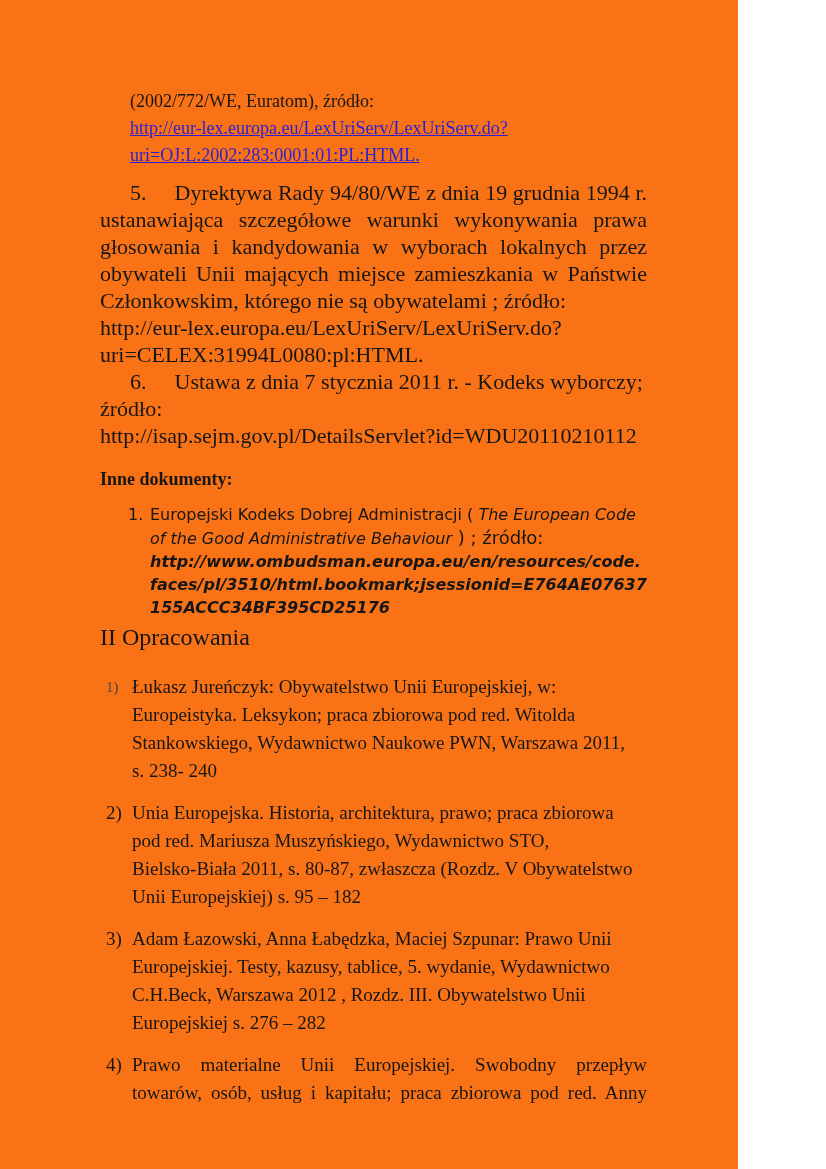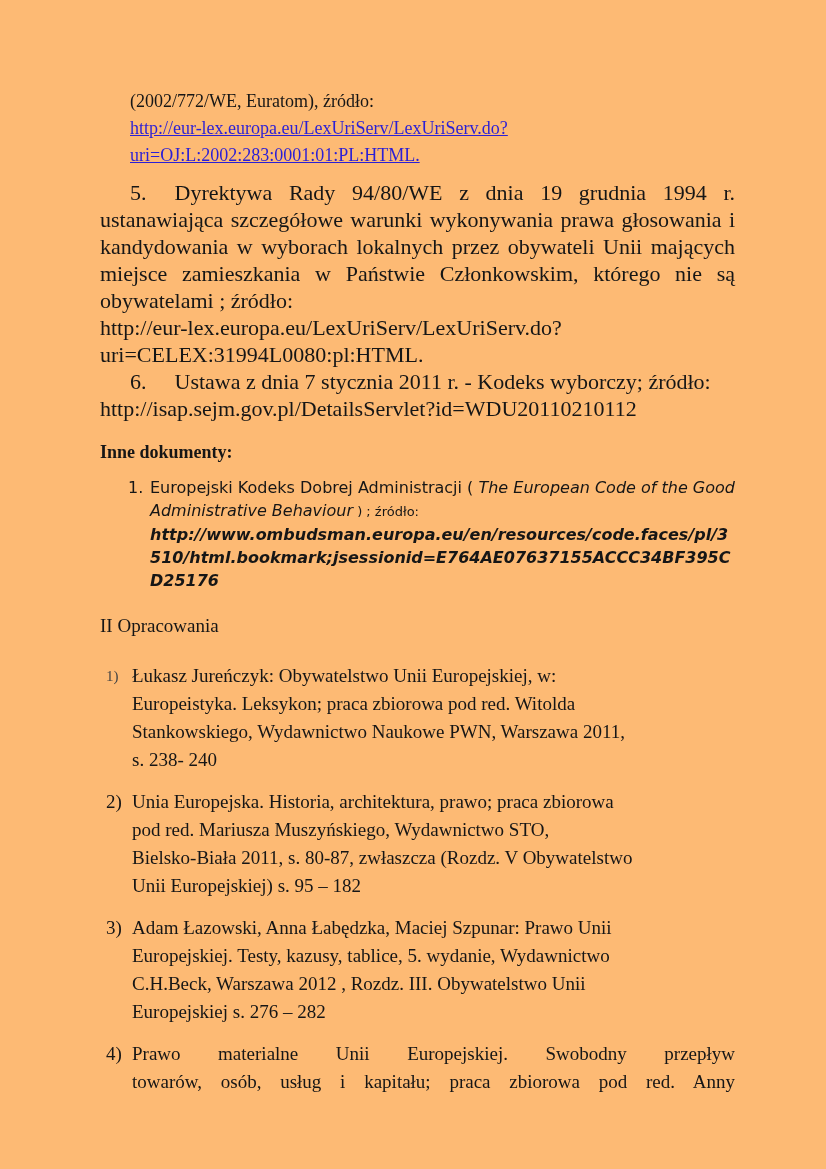--- a/index.html
+++ b/index.html
@@ -1,20 +1,20 @@
 <!DOCTYPE html>
 <html style="--link_blue: #2b1fd6; --text: #161616;"><head>
 <meta charset="utf-8">
 <style>
   html, body { margin: 0; padding: 0; background: #ffffff; }
   .sheet {
     position: relative;
-    width: 826px;
+    width: 738px;
     height: 1169px;
-    background: #fdba74;
+    background: #f97316;
     overflow: hidden;
     font-family: "Liberation Serif", serif;
     color: #161616;
     filter: blur(0.5px);
   }
   .content {
     padding: 88px 91px 0 100px; 
     box-sizing: border-box;
   }
   p { margin: 0; }
@@ -57,31 +57,31 @@
     font-family: "DejaVu Sans", sans-serif;
     font-size: 16px;
     line-height: 23px;
   }
   .inne-item .marker {
     flex: 0 0 22px;
     margin-left: 28px;
   }
   .inne-item .body { flex: 1 1 auto; }
   .it { font-style: italic; }
-  .src-small { font-size: 13px; margin-top: 48px; }
+  .src-small { font-size: 18px; margin-top: 48px; }
   .url-bi {
     font-weight: bold;
     font-style: italic;
     word-break: break-all;
   }
 
   
   .h-oprac {
-    margin-top: 20px;
-    font-size: 19px;
+    margin-top: 4px;
+    font-size: 24px;
     line-height: 28px;
   }
 
   
   .oprac-list { margin-top: 22px; }
   .oprac-item {
     display: flex;
     font-size: 19px;
     line-height: 28px;
     margin-bottom: 14px;

